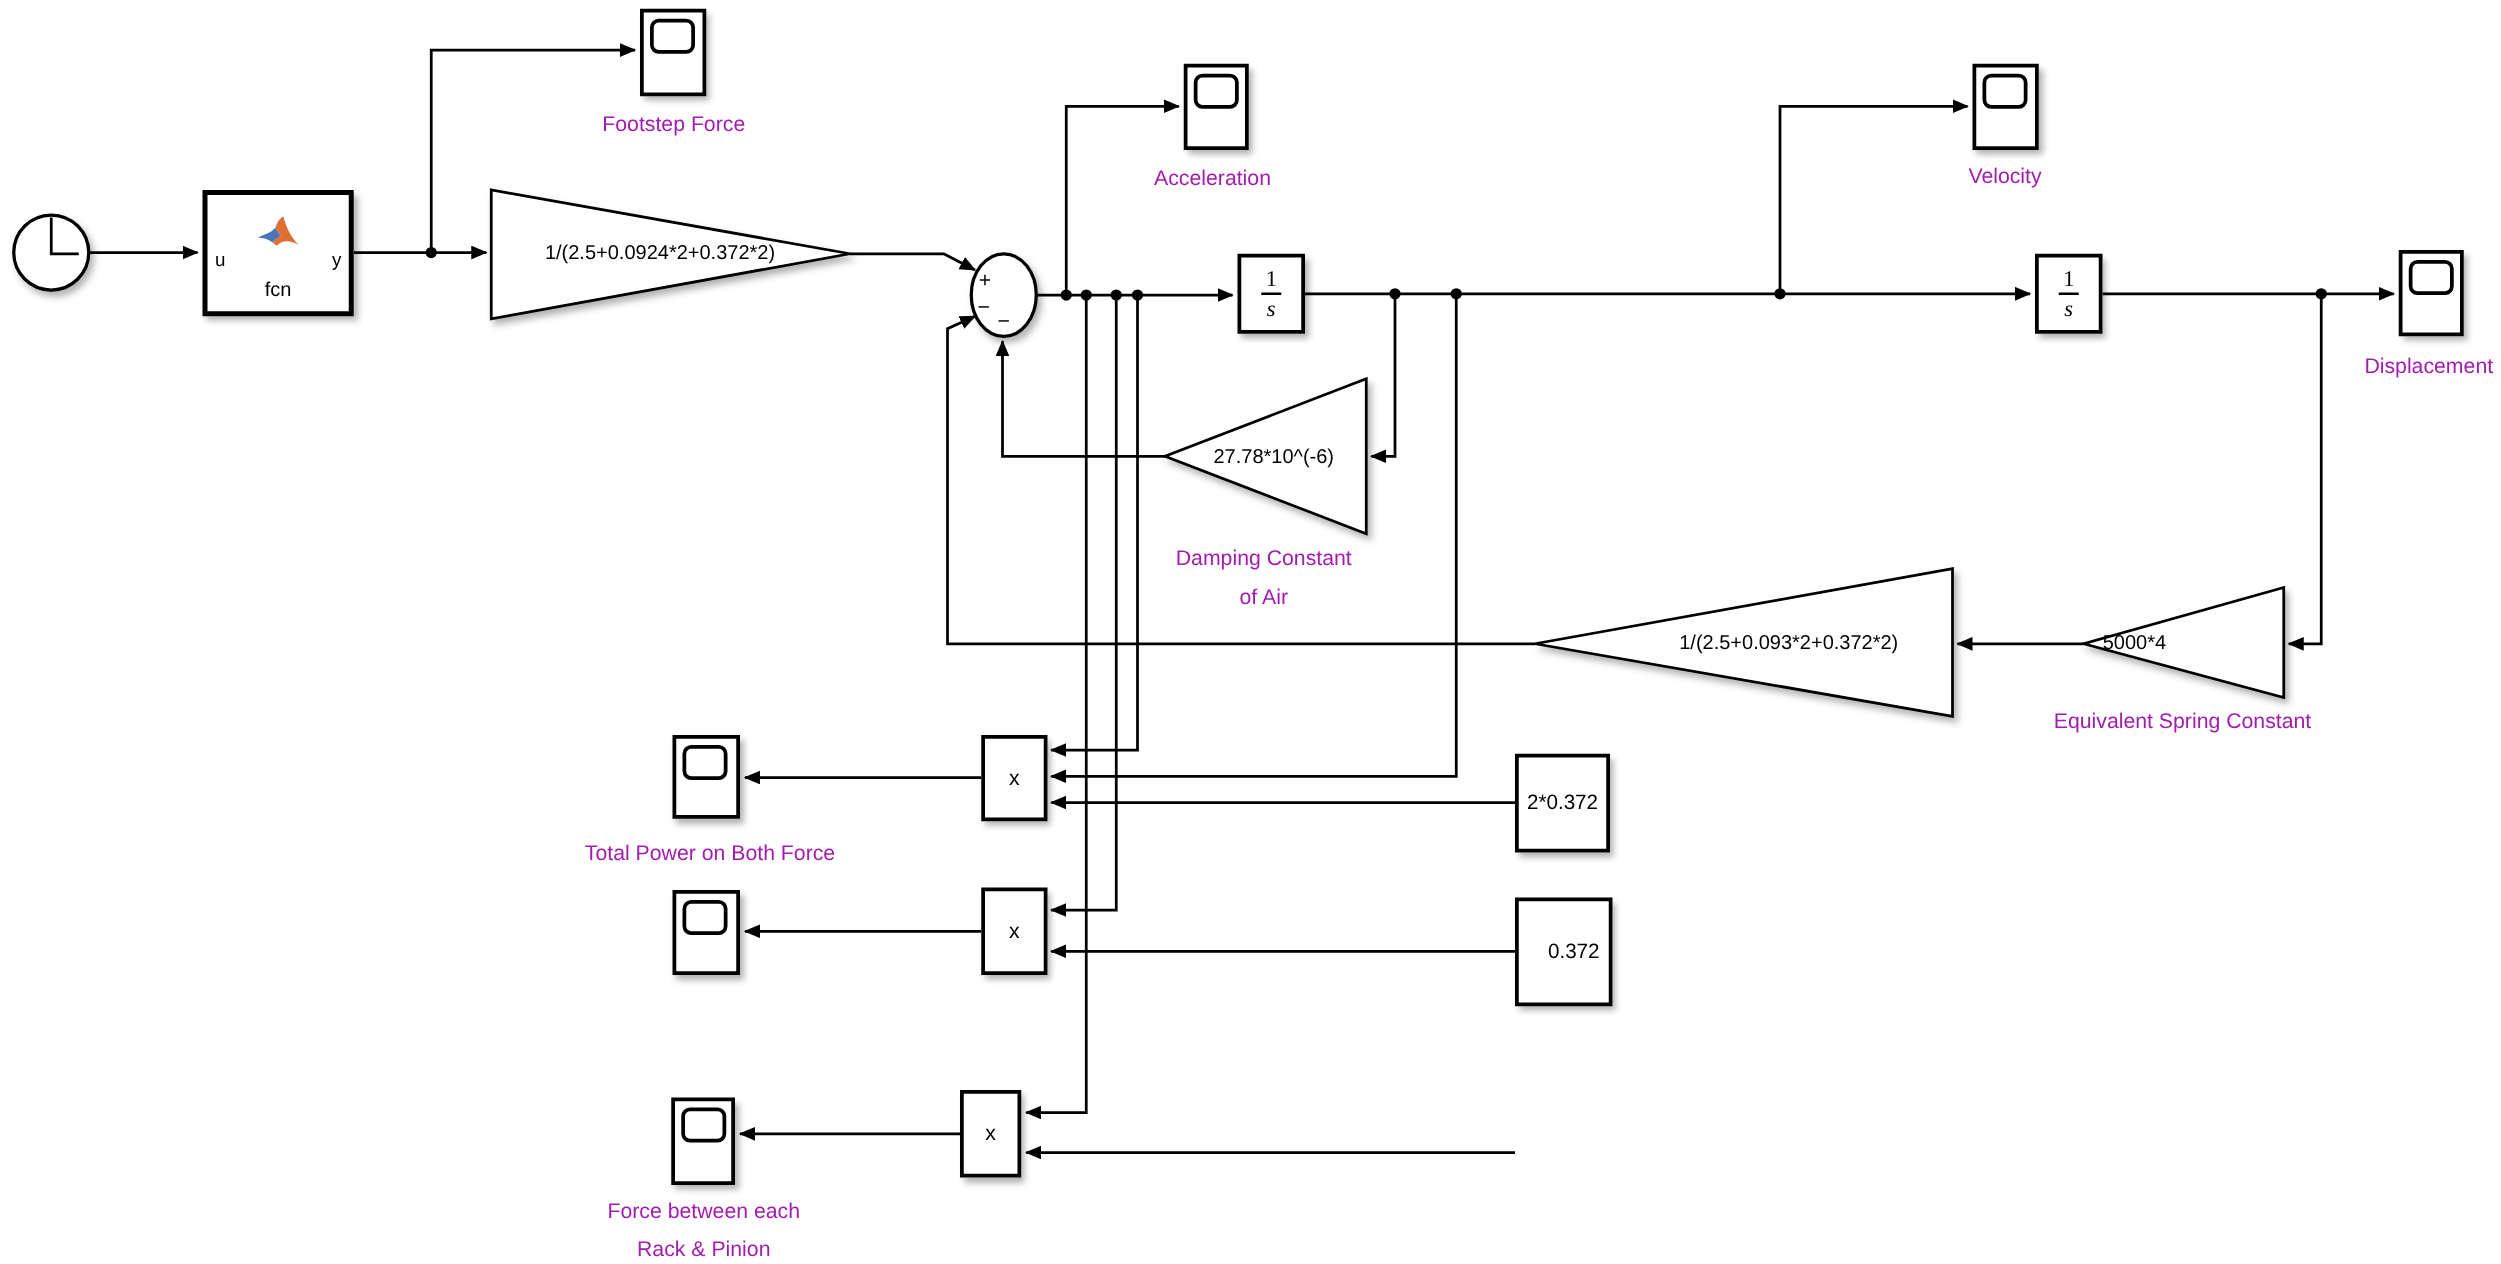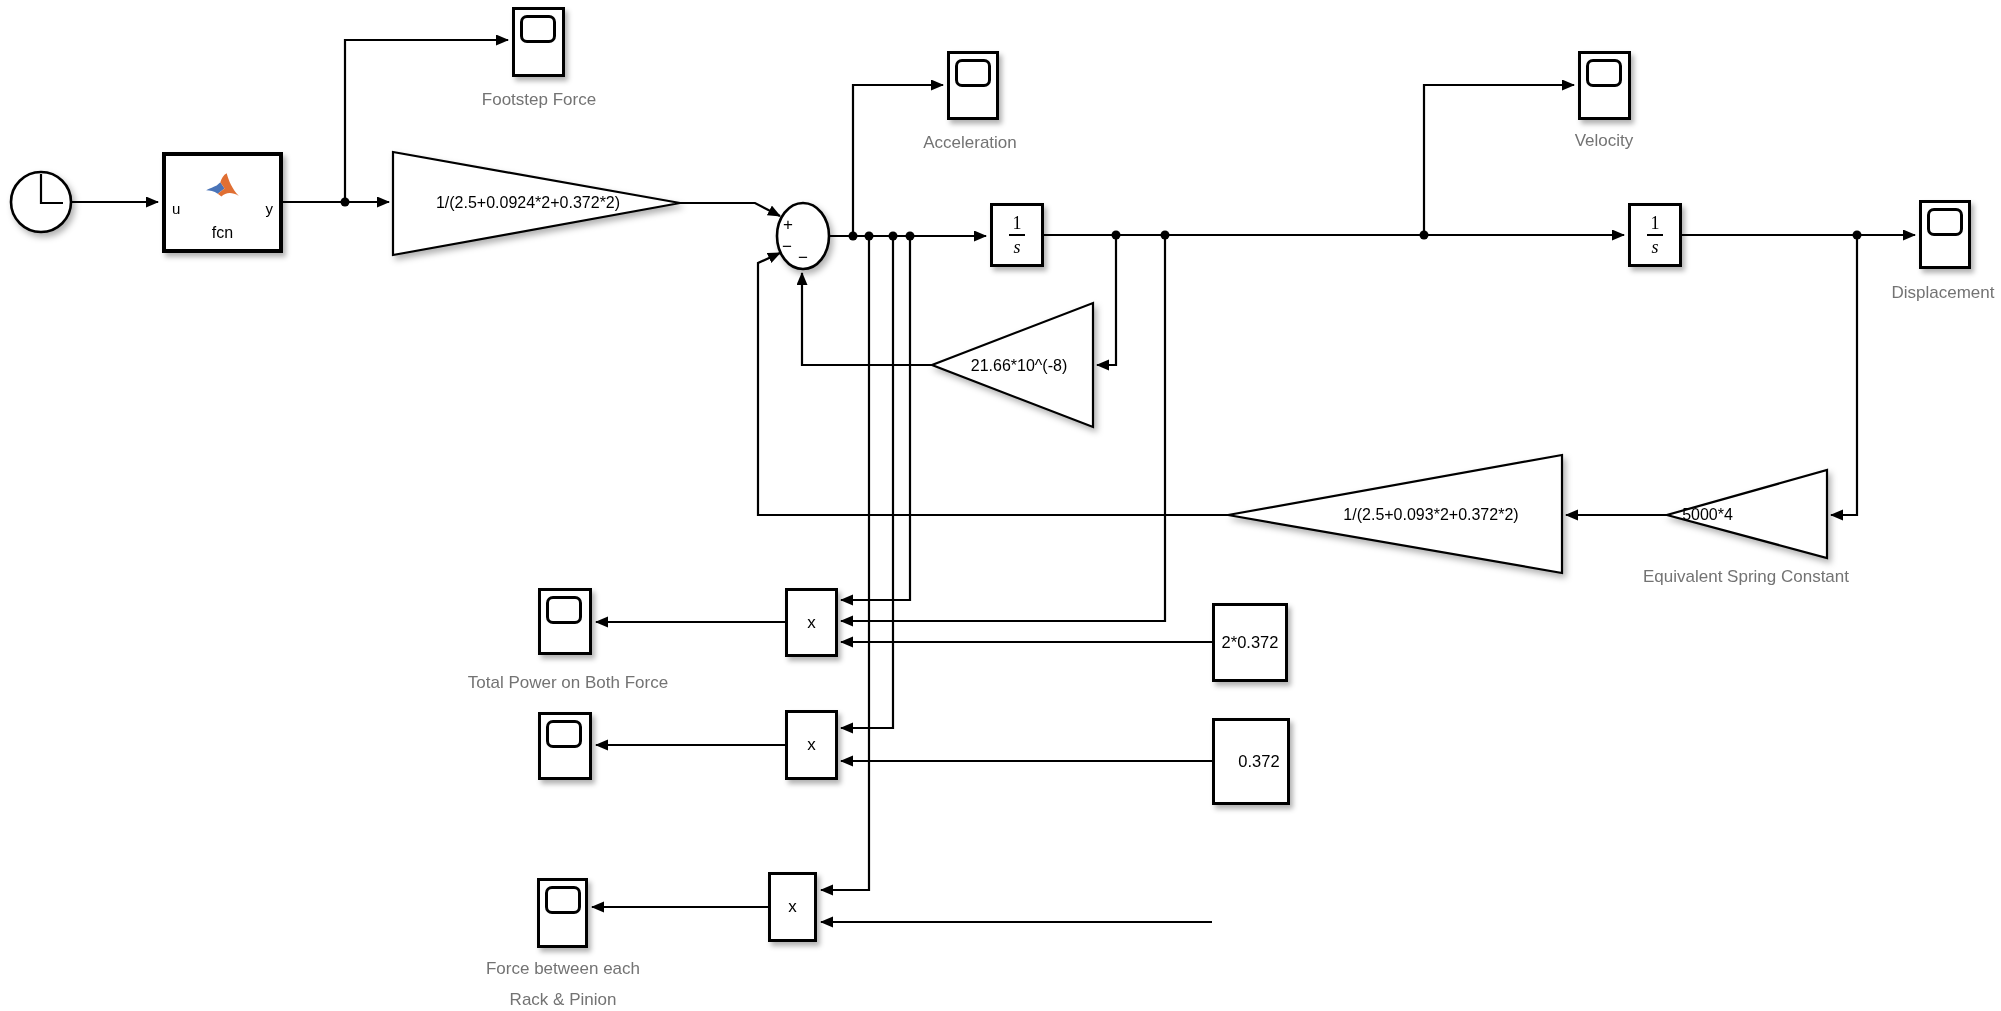--- a/index.html
+++ b/index.html
@@ -22,21 +22,21 @@
   .fcnname{position:absolute;left:0;right:0;bottom:7px;text-align:center;font-size:16px;}
   .fcnlogo{position:absolute;left:50%;top:16px;transform:translateX(-50%);}
 
   .intg{display:flex;flex-direction:column;align-items:center;justify-content:center;
         font-family:"Liberation Serif",serif;font-size:18px;line-height:1;}
   .intg .den{border-top:2px solid #000;font-style:italic;padding:2px 4px 0 4px;margin-top:2px;}
 
   .prod{display:flex;align-items:center;justify-content:center;font-size:17px;}
   .cnst{display:flex;align-items:center;justify-content:center;font-size:16.5px;}
 
-  .lbl{position:absolute;text-align:center;font-size:17px;line-height:31px;color:#737373;}
+  .lbl{position:absolute;text-align:center;font-size:17px;line-height:31px;color:#a21caf;}
   .gtext{position:absolute;text-align:center;font-size:16px;line-height:18px;color:#000;}
   .sumsign{position:absolute;font-size:17px;line-height:17px;transform:translate(-50%,-50%);}
   .line{display:block;}
 </style>
 </head>
 <body>
 
 <div class="canvas">
 
   <svg class="wirelayer" viewBox="0 0 2001 1011">
@@ -154,28 +154,32 @@
   </div>
 
   <div class="blk cnst" style="left:1212px;top:603px;width:76px;height:79px;">
     <span>2*0.372</span>
   </div>
   <div class="blk cnst" style="left:1212px;top:718px;width:78px;height:87px;padding-left:16px;">
     <span>0.372</span>
   </div>
 
   <div class="gtext" style="left:394px;top:194px;width:268px;">1/(2.5+0.0924*2+0.372*2)</div>
-  <div class="gtext" style="left:948px;top:357px;width:142px;">21.66*10^(-8)</div>
+  <div class="gtext" style="left:948px;top:357px;width:142px;">27.78*10^(-6)</div>
   <div class="gtext" style="left:1300px;top:506px;width:262px;">1/(2.5+0.093*2+0.372*2)</div>
   <div class="gtext" style="left:1644px;top:506px;width:127px;">5000*4</div>
 
   <div class="lbl" style="left:449px;top:84px;width:180px;">Footstep Force</div>
   <div class="lbl" style="left:880px;top:127px;width:180px;">Acceleration</div>
   <div class="lbl" style="left:1514px;top:125px;width:180px;">Velocity</div>
   <div class="lbl" style="left:1853px;top:277px;width:180px;">Displacement</div>
+  <div class="lbl" style="left:921px;top:431px;width:180px;">
+    <span class="line">Damping Constant</span>
+    <span class="line">of Air</span>
+  </div>
   <div class="lbl" style="left:1626px;top:561px;width:240px;">Equivalent Spring Constant</div>
   <div class="lbl" style="left:448px;top:667px;width:240px;">Total Power on Both Force</div>
   <div class="lbl" style="left:473px;top:953px;width:180px;">
     <span class="line">Force between each</span>
     <span class="line">Rack &amp; Pinion</span>
   </div>
 
 </div>
 
 </body></html>

